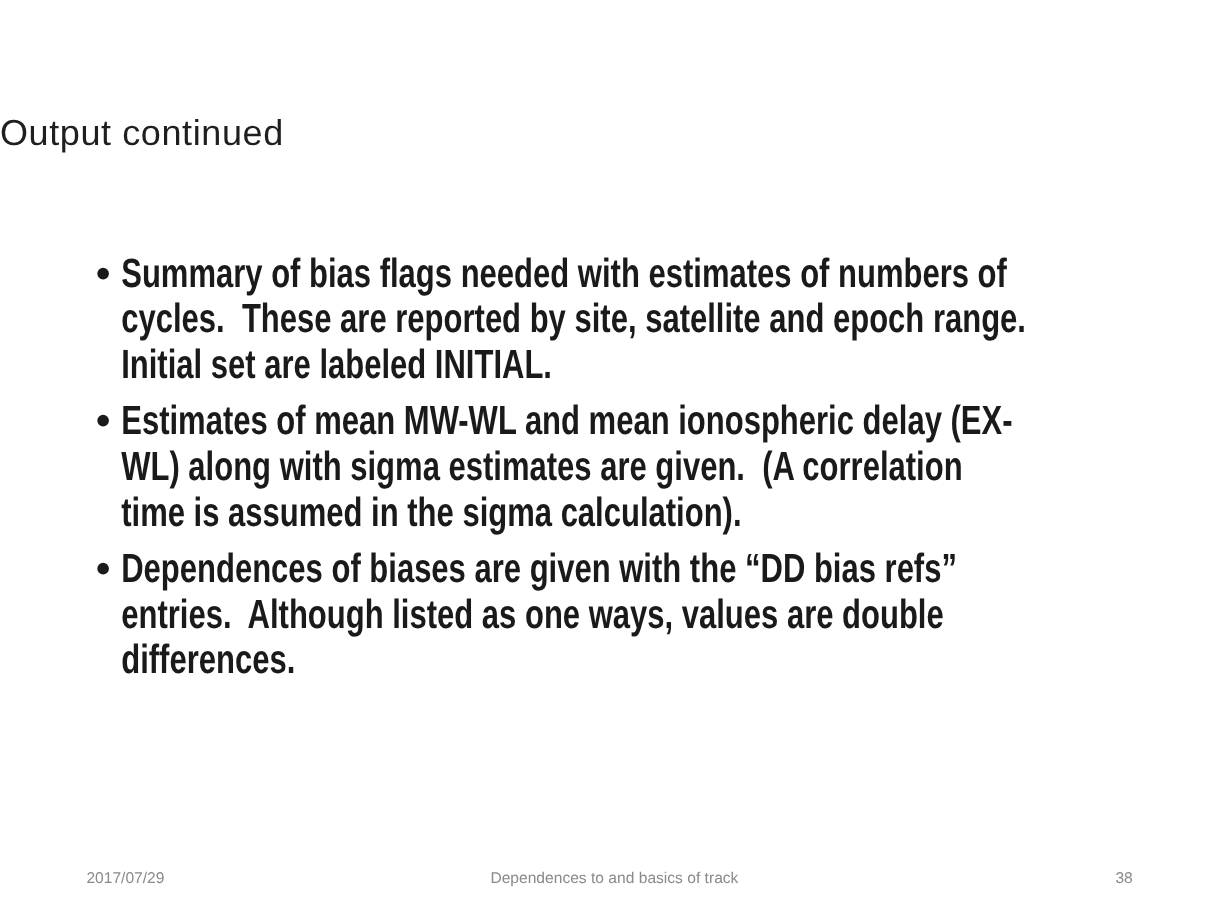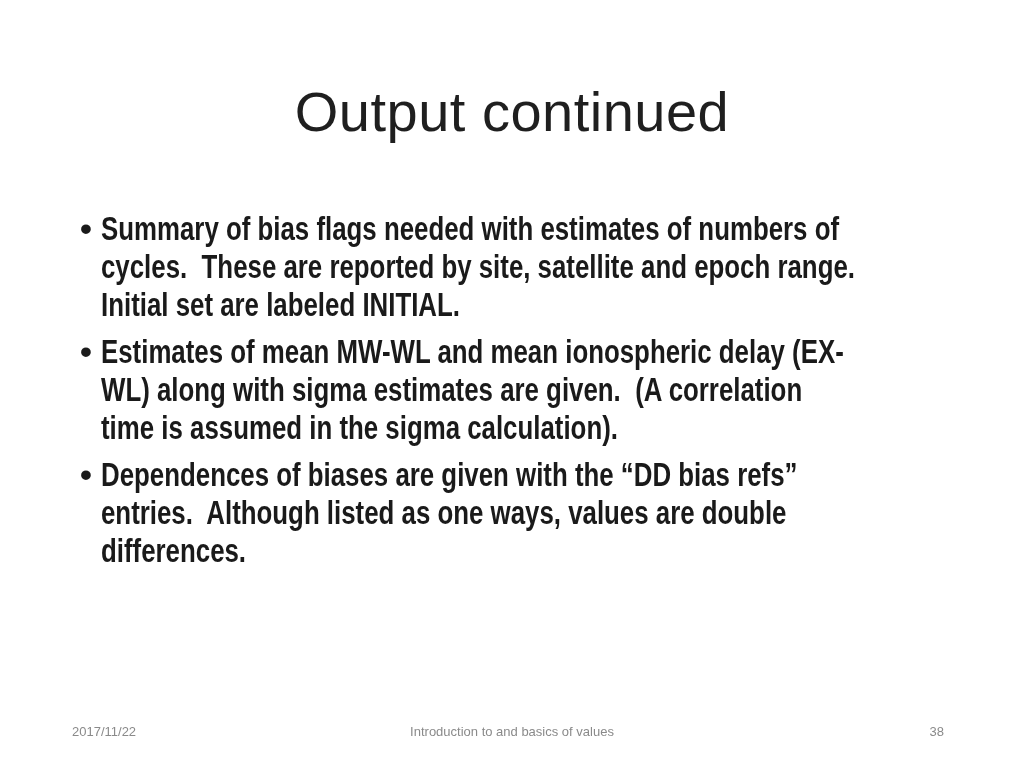--- a/index.html
+++ b/index.html
@@ -14,22 +14,21 @@
     background: #ffffff;
     overflow: hidden;
     font-family: "Liberation Sans", sans-serif;
   }
   .slide-title {
     position: absolute;
     top: 86px;
     left: 0;
     width: 100%;
     margin: 0;
-    text-align: center;
-    font-size: 56px;
+    font-size: 30px;
     line-height: 52px;
     font-weight: 400;
     color: #1f1f1f;
     letter-spacing: 0.5px;
   }
   .content {
     position: absolute;
     left: 80px;
     top: 209px;
     width: 900px;
@@ -109,18 +108,18 @@
     <div class="bullet">
       <span class="dot">•</span>
       <div class="bline">Dependences of biases are given with the “DD bias refs”</div>
       <div class="bline">entries.  Although listed as one ways, values are double</div>
       <div class="bline">differences.</div>
     </div>
 
   </div>
 
   <div class="footer">
-    <span class="f-date">2017/11/22</span>
-    <span class="f-title">Introduction to and basics of values</span>
+    <span class="f-date">2017/07/29</span>
+    <span class="f-title">Dependences to and basics of track</span>
     <span class="f-page">38</span>
   </div>
 
 </div>
 
 </body></html>

